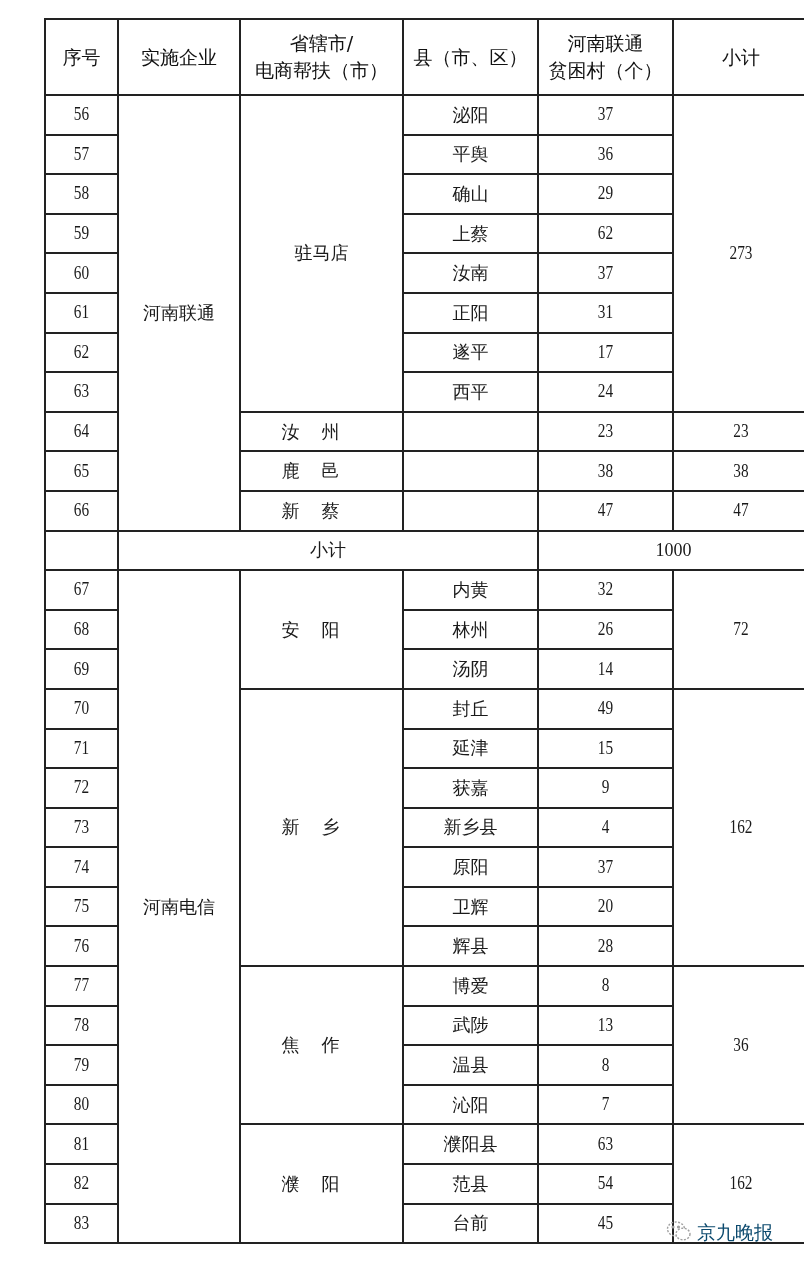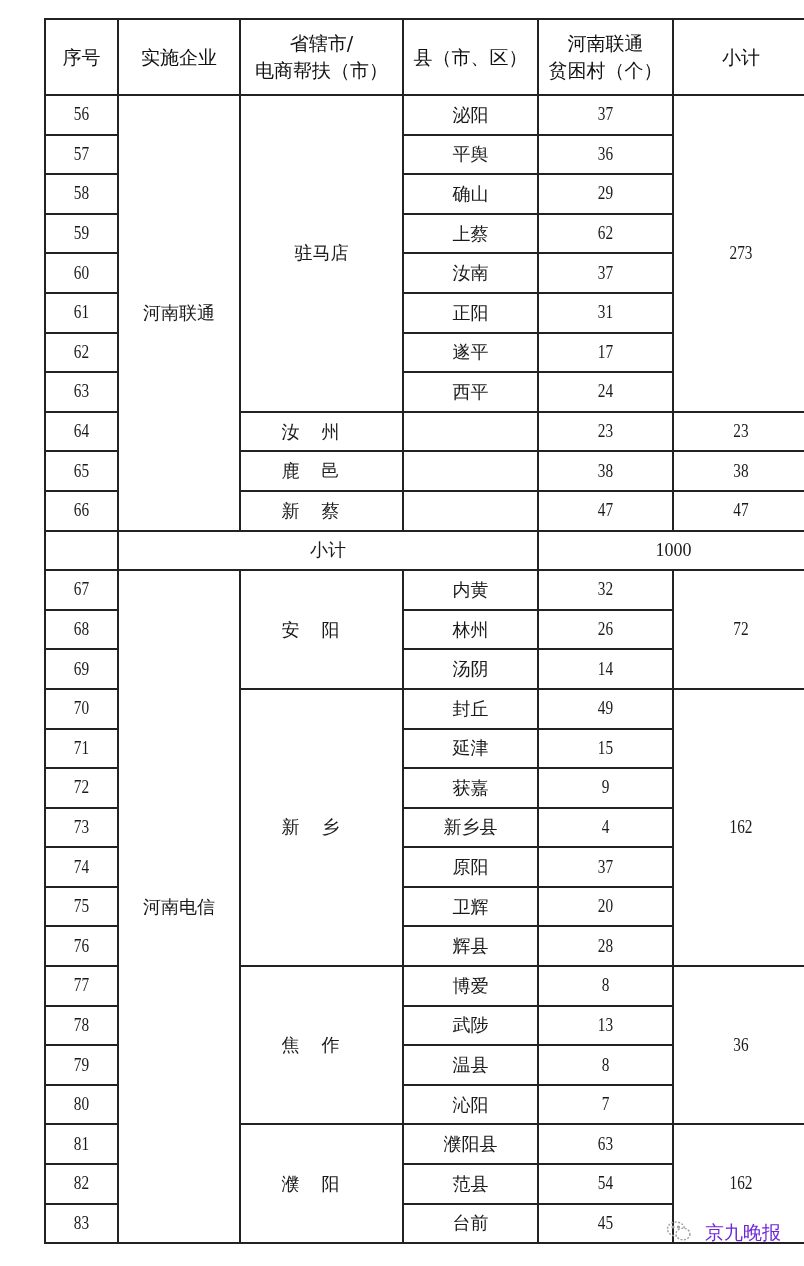--- a/index.html
+++ b/index.html
@@ -18,22 +18,22 @@
     font-size: 19px; line-height: 27px; color: #111;
   }
   table.doc td { height: 37.6px; font-size: 18px; }
   td.num { font-family: "Liberation Serif", "DejaVu Serif", serif; font-size: 20px; transform: scaleX(0.85); }
   td.company, td.city, td.county { font-family: Liberation Sans, sans-serif; }
   td.spaced { letter-spacing: 22px; padding-left: 22px; }
   td.total-label { font-family: "DejaVu Sans", "Liberation Sans", sans-serif; font-size: 19px; font-weight: bold; }
   td.total-value { font-family: Liberation Serif, serif; font-size: 20px; font-weight: bold; }
   .watermark {
     position: absolute; left: 666px; top: 1220px; height: 26px;
-    display: flex; align-items: flex-end; gap: 13px;
-    font-family: "DejaVu Sans", "Liberation Sans", sans-serif; font-size: 19px; color: #6d28d9;
+    display: flex; align-items: flex-end; gap: 5px;
+    font-family: "DejaVu Sans", "Liberation Sans", sans-serif; font-size: 19px; color: #0c4a6e;
   }
   .watermark svg { width: 26px; height: 22px; }
 </style>
 </head>
 <body>
 
 <table class="doc">
   <colgroup>
     <col style="width:73px">
       <col style="width:122px">

